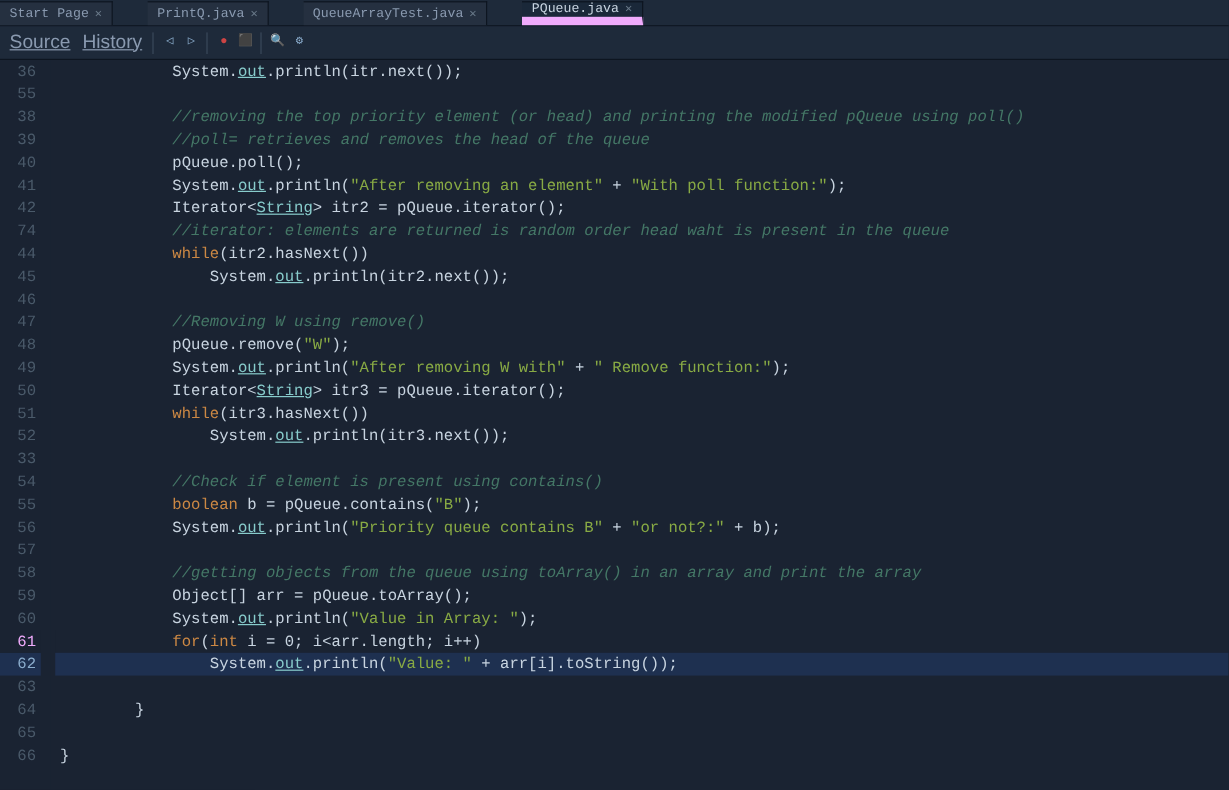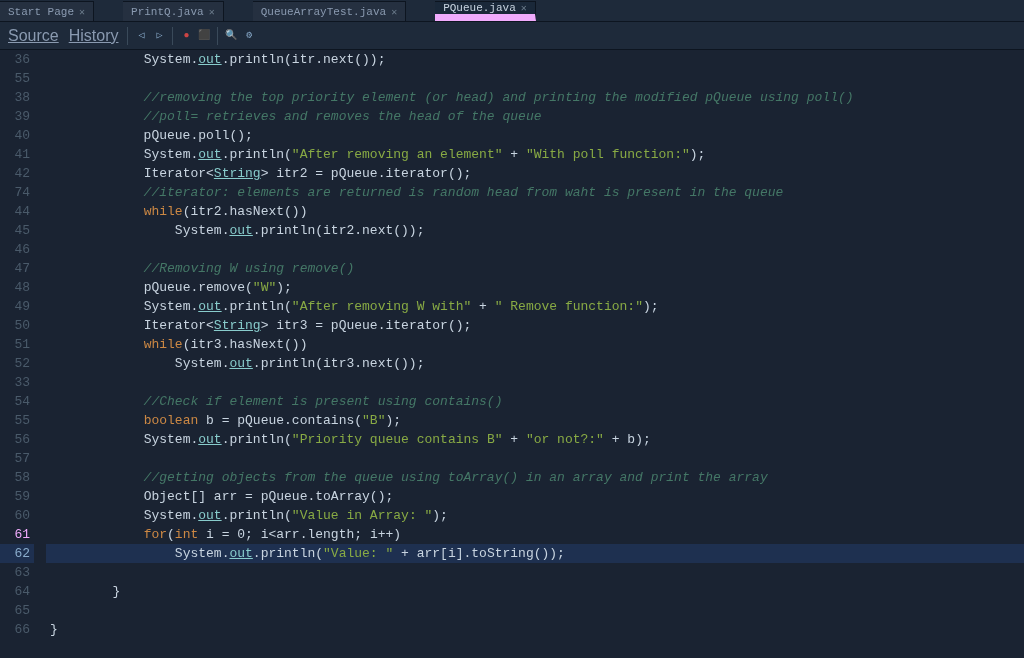--- a/index.html
+++ b/index.html
@@ -224,21 +224,21 @@
       <span class="line-num">66</span>
     </div>
   <div class="code-content" id="code-content">
       <div class="code-line">            <span class="plain">System.</span><span class="underline">out</span><span class="plain">.println(itr.next());</span></div>
       <div class="code-line"></div>
       <div class="code-line"><span class="comment">            //removing the top priority element (or head) and printing the modified pQueue using poll()</span></div>
       <div class="code-line"><span class="comment">            //poll= retrieves and removes the head of the queue</span></div>
       <div class="code-line"><span class="plain">            pQueue.poll();</span></div>
       <div class="code-line">            <span class="plain">System.</span><span class="underline">out</span><span class="plain">.println(</span><span class="str">"After removing an element"</span><span class="plain"> + </span><span class="str">"With poll function:"</span><span class="plain">);</span></div>
       <div class="code-line">            <span class="plain">Iterator&lt;</span><span class="underline">String</span><span class="plain">&gt; itr2 = pQueue.iterator();</span></div>
-      <div class="code-line"><span class="comment">            //iterator: elements are returned is random head from waht is present in the queue</span></div>
+      <div class="code-line"><span class="comment">            //iterator: elements are returned is random order head waht is present in the queue</span></div>
       <div class="code-line">            <span class="kw">while</span><span class="plain">(itr2.hasNext())</span></div>
       <div class="code-line">                <span class="plain">System.</span><span class="underline">out</span><span class="plain">.println(itr2.next());</span></div>
       <div class="code-line"></div>
       <div class="code-line"><span class="comment">            //Removing W using remove()</span></div>
       <div class="code-line">            <span class="plain">pQueue.remove(</span><span class="str">"W"</span><span class="plain">);</span></div>
       <div class="code-line">            <span class="plain">System.</span><span class="underline">out</span><span class="plain">.println(</span><span class="str">"After removing W with"</span><span class="plain"> + </span><span class="str">" Remove function:"</span><span class="plain">);</span></div>
       <div class="code-line">            <span class="plain">Iterator&lt;</span><span class="underline">String</span><span class="plain">&gt; itr3 = pQueue.iterator();</span></div>
       <div class="code-line">            <span class="kw">while</span><span class="plain">(itr3.hasNext())</span></div>
       <div class="code-line">                <span class="plain">System.</span><span class="underline">out</span><span class="plain">.println(itr3.next());</span></div>
       <div class="code-line"></div>

